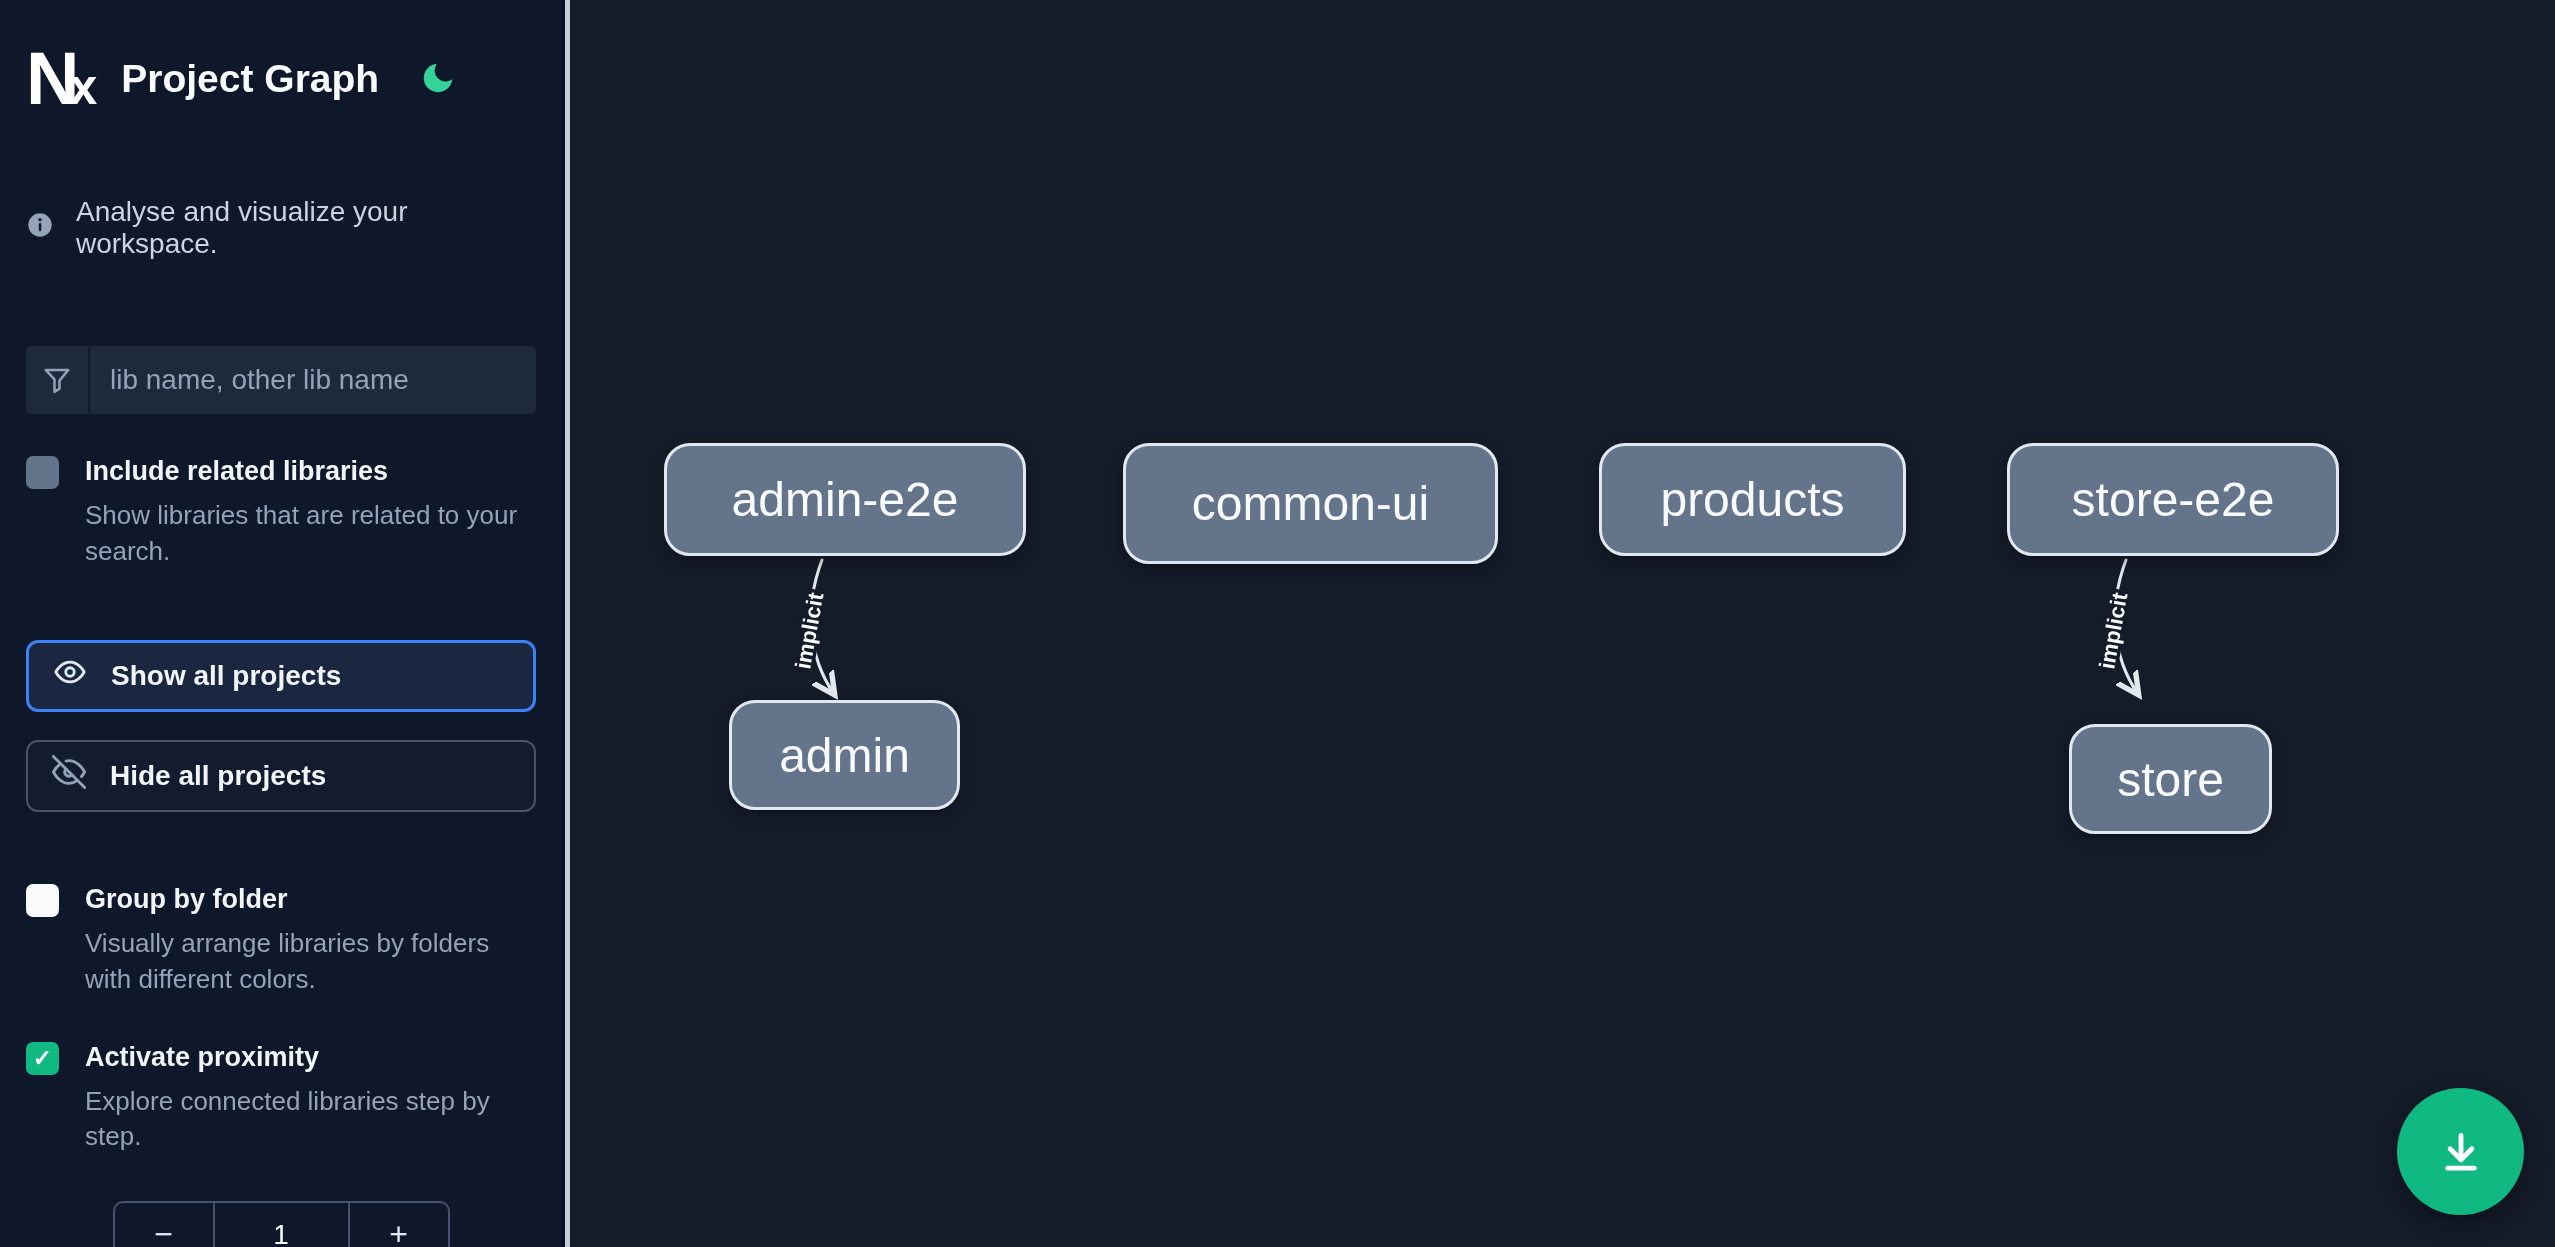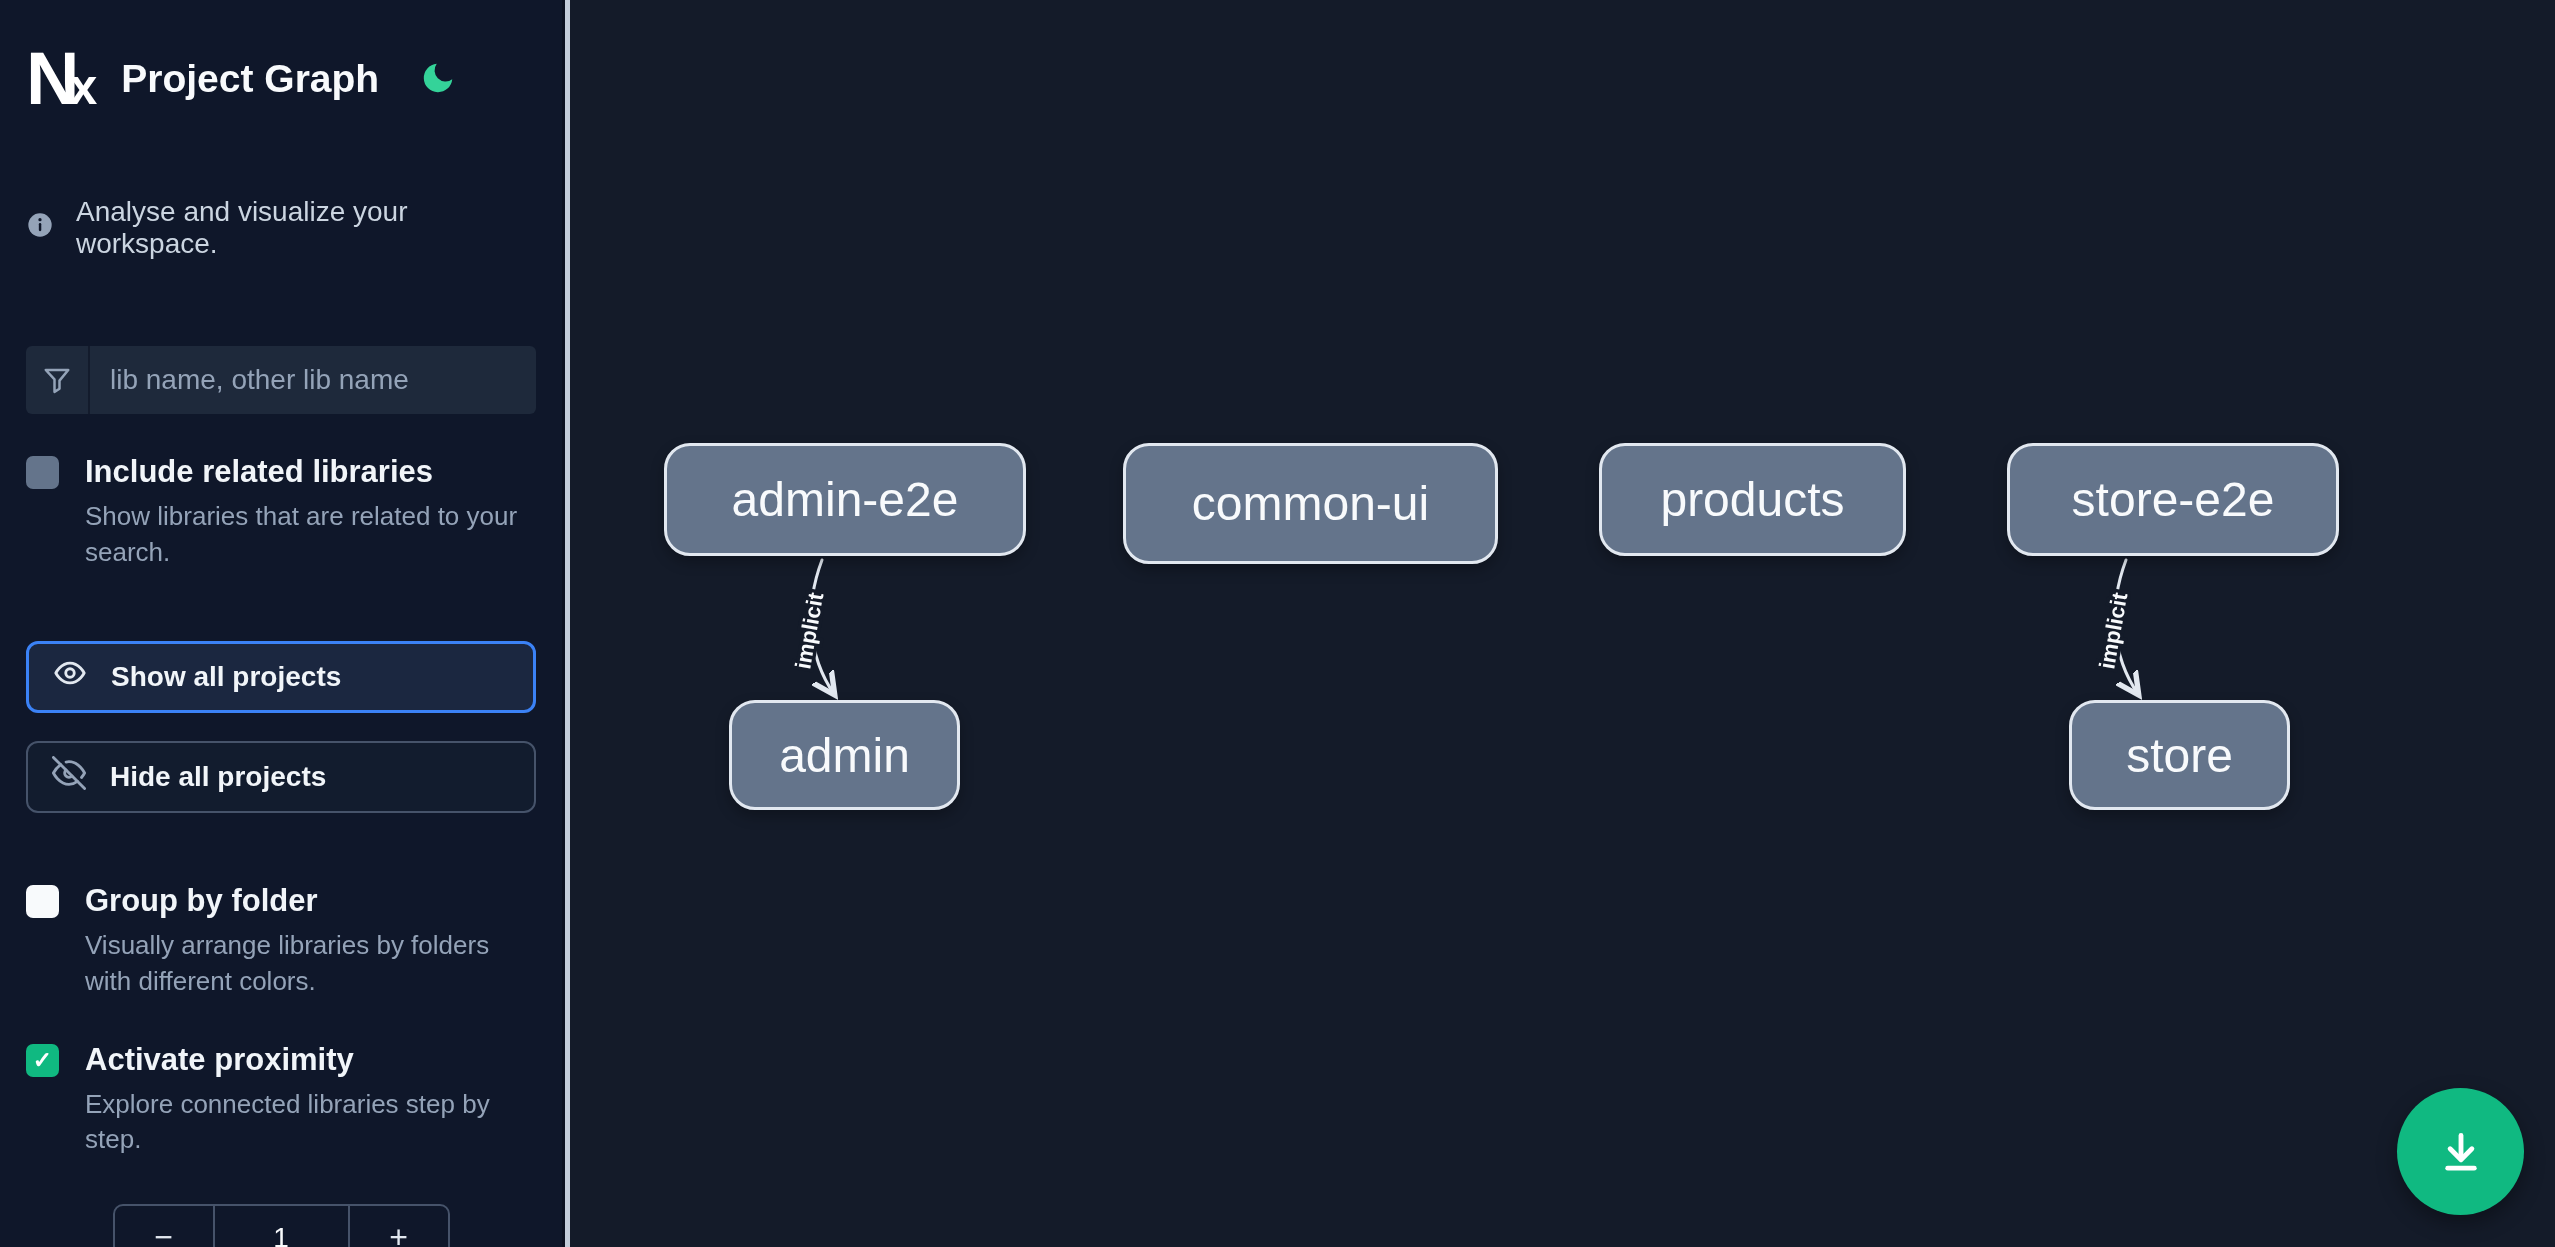--- a/index.html
+++ b/index.html
@@ -26,21 +26,21 @@
   .search-input::placeholder { color:#94a3b8; }
 
   .option { display:grid; grid-template-columns:34px 1fr; column-gap:25px; row-gap:9px; }
   .opt-include { margin-top:40px; }
   .opt-group { margin-top:70px; }
   .opt-prox { margin-top:42px; }
   .checkbox { width:33px; height:33px; border-radius:7px; margin-top:2px; cursor:pointer; }
   .cb-muted { background:#64748b; }
   .cb-white { background:#f8fafc; }
   .cb-checked { background:#10b981; display:flex; align-items:center; justify-content:center; color:#ffffff; font-size:23px; font-weight:700; }
-  .option-label { font-size:31px; font-weight:600; color:#f1f5f9; align-self:center; cursor:pointer; }
+  .option-label { font-size:27px; font-weight:600; color:#f1f5f9; align-self:center; cursor:pointer; }
   .option-desc { grid-column:2; font-size:26px; color:#94a3b8; line-height:1.38; max-width:434px; }
 
   .side-btn { width:100%; height:72px; border-radius:12px; display:flex; align-items:center; gap:24px; padding:0 24px; font-size:28px; font-weight:600; color:#f1f5f9; cursor:pointer; font-family:inherit; text-align:left; }
   .btn-show { margin-top:70px; background:#1b2740; border:3px solid #3b82f6; }
   .btn-hide { margin-top:28px; background:#121c2e; border:2px solid #46536a; }
   .side-btn .btn-label { flex:1; }
 
   .stepper { margin:46px auto 0; width:337px; height:67px; border:2px solid #46536a; border-radius:10px; display:flex; overflow:hidden; }
   .stepper-btn { flex:1; background:transparent; border:none; color:#e2e8f0; font-size:32px; cursor:pointer; font-family:inherit; }
   .stepper-value { width:137px; display:flex; align-items:center; justify-content:center; color:#f8fafc; font-size:28px; border-left:2px solid #46536a; border-right:2px solid #46536a; }
@@ -54,21 +54,21 @@
   .edges-svg { position:absolute; left:0; top:0; width:1986px; height:1247px; }
   .edge-path { stroke:#e2e8f0; stroke-width:3; fill:none; stroke-linecap:round; cursor:pointer; }
   .edge-label { font-size:22px; font-weight:600; fill:#f8fafc; stroke:#141b29; stroke-width:7px; paint-order:stroke; font-family:"Liberation Sans", sans-serif; text-anchor:middle; dominant-baseline:middle; }
 
   .node { position:absolute; background:#64748b; border:3px solid #e2e8f0; border-radius:26px; color:#f8fafc; font-size:48px; display:flex; align-items:center; justify-content:center; box-shadow:0 6px 14px rgba(0,0,0,0.28); cursor:pointer; }
   .n-admin-e2e { left:94px;  top:443px; width:362px; height:113px; }
   .n-common-ui { left:553px; top:443px; width:375px; height:121px; }
   .n-products  { left:1029px; top:443px; width:307px; height:113px; }
   .n-store-e2e { left:1437px; top:443px; width:332px; height:113px; }
   .n-admin     { left:159px; top:700px; width:231px; height:110px; }
-  .n-store     { left:1499px; top:700px; width:221px; height:110px; }
+  .n-store     { left:1499px; top:724px; width:203px; height:110px; }
 
   .fab { position:absolute; left:1827px; top:1088px; width:127px; height:127px; border-radius:50%; background:#10b981; border:none; display:flex; align-items:center; justify-content:center; cursor:pointer; box-shadow:0 8px 20px rgba(0,0,0,0.35); }
 </style>
 </head>
 <body>
 
 <div class="app">
 
   <aside class="sidebar">
 

